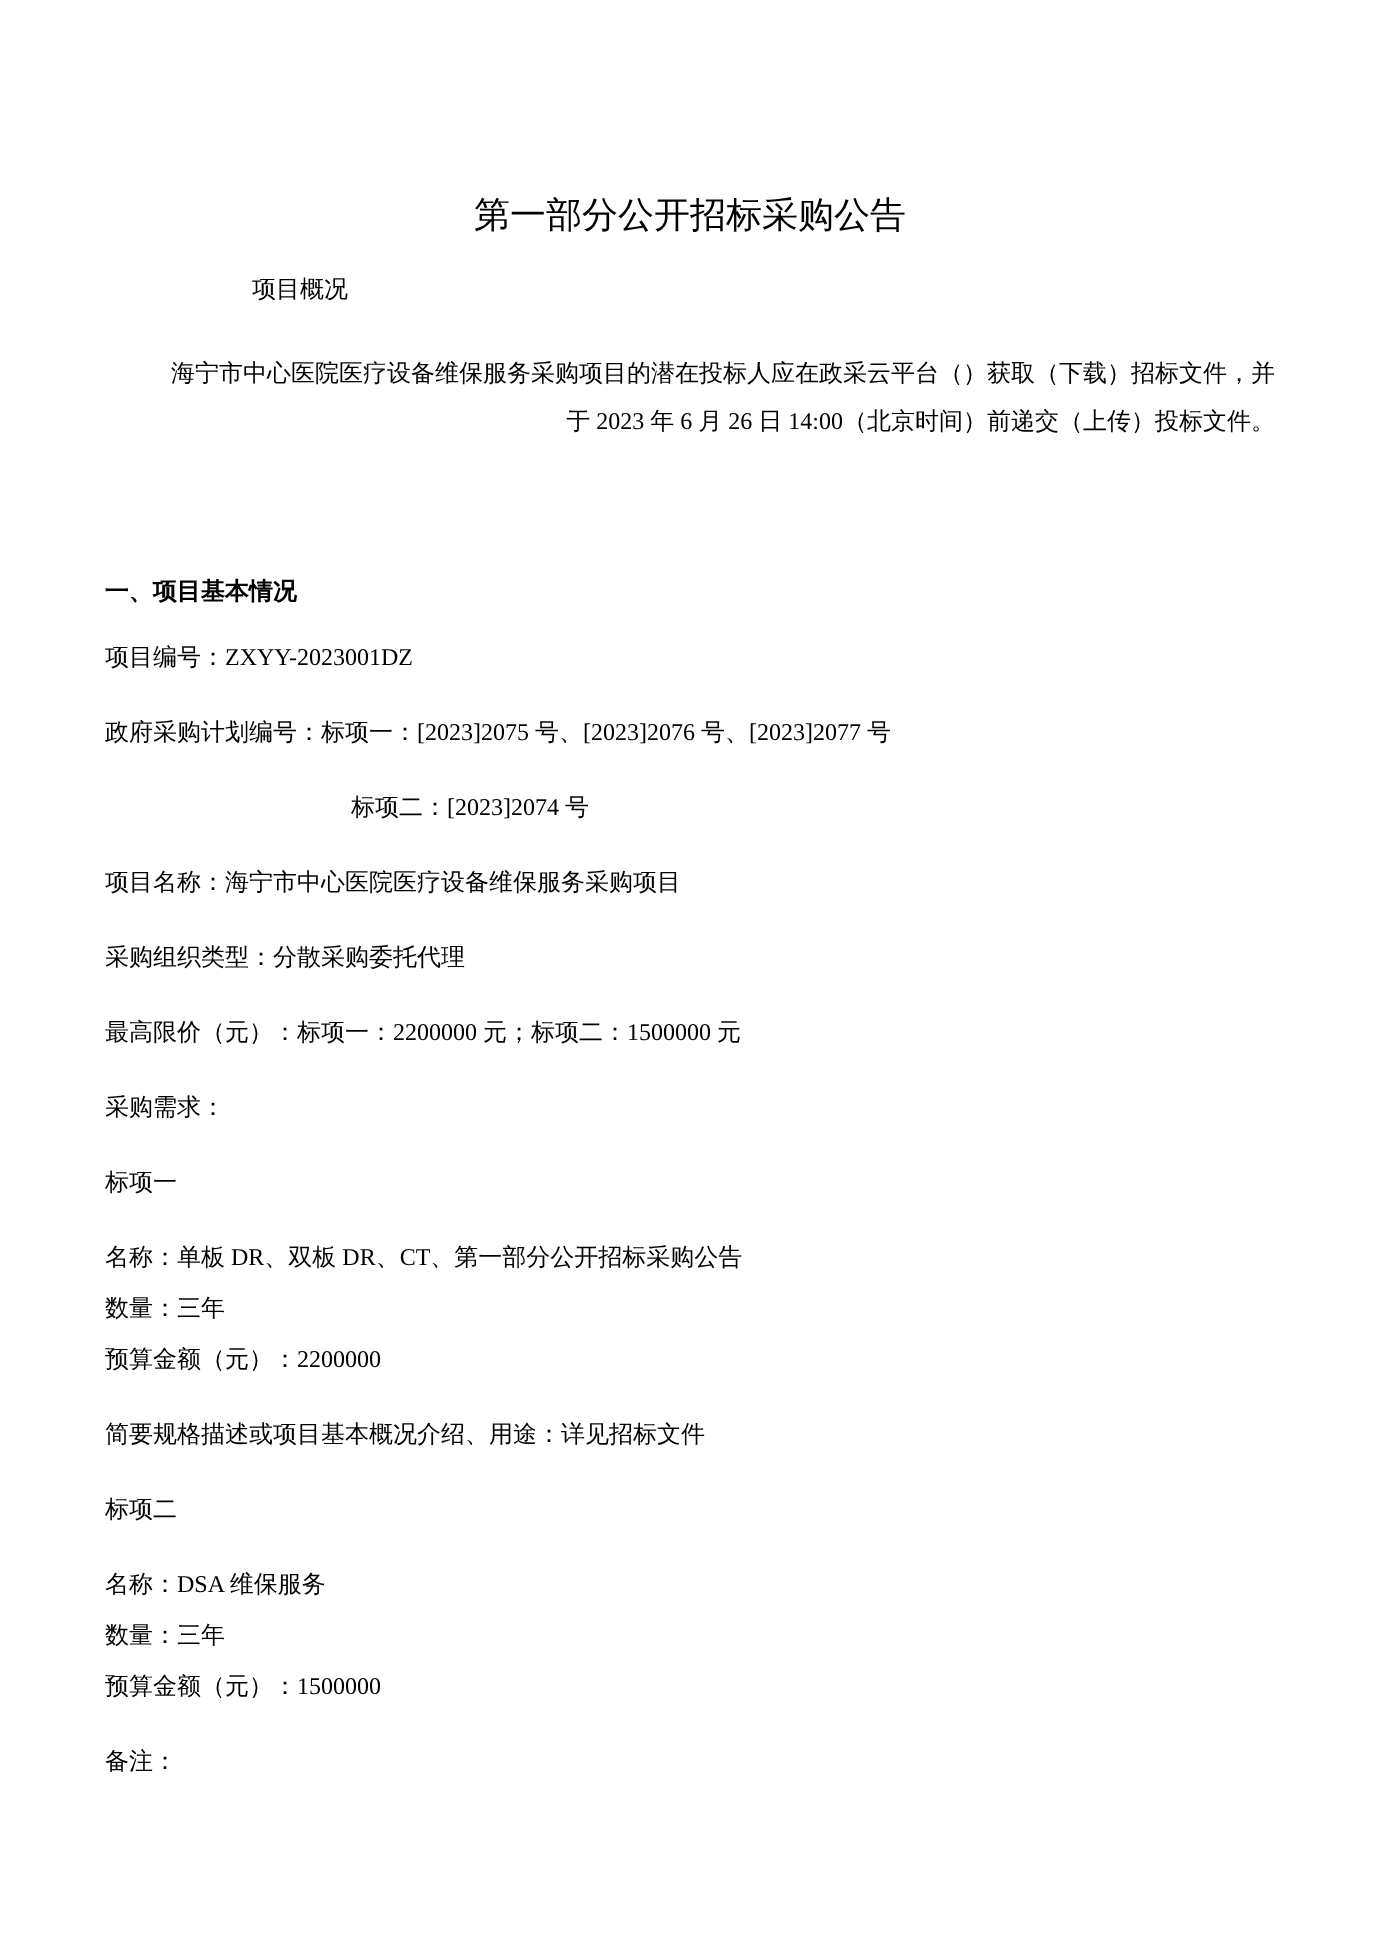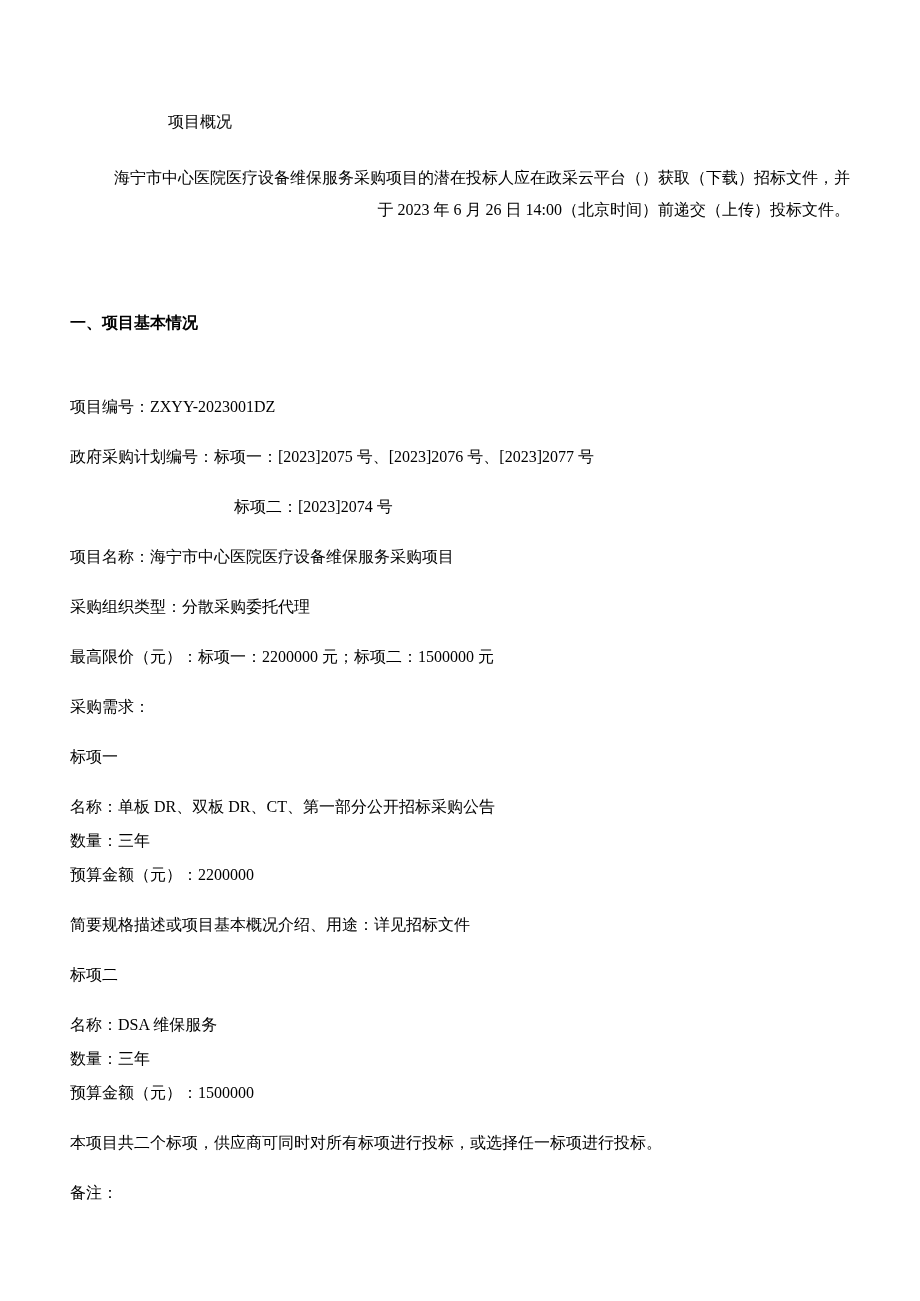--- a/index.html
+++ b/index.html
@@ -27,38 +27,39 @@
     }
     .overview-text {
       text-indent: 2em;
       margin-bottom: 30px;
       line-height: 2;
       text-align: right;
     }
     .section-heading {
       font-weight: bold;
       margin-top: 85px;
-      margin-bottom: 60px;
+      margin-bottom: 20px;
     }
     .field {
       margin-bottom: 26px;
     }
     .indent-field {
       margin-left: 164px;
       margin-bottom: 26px;
     }
     .group-item {
       margin-bottom: 10px;
     }
   </style>
 </head>
 <body>
 
 <div class="page">
 
+  <h1 class="title">第一部分公开招标采购公告</h1>
 
   <div class="overview-label">项目概况</div>
 
   <div class="overview-text">海宁市中心医院医疗设备维保服务采购项目的潜在投标人应在政采云平台（）获取（下载）招标文件，并于 2023 年 6 月 26 日 14:00（北京时间）前递交（上传）投标文件。</div>
 
   <div class="section-heading">一、项目基本情况</div>
 
   <div class="field">项目编号：ZXYY-2023001DZ</div>
 
   <div class="field">政府采购计划编号：标项一：[2023]2075 号、[2023]2076 号、[2023]2077 号</div>
@@ -80,17 +81,16 @@
   <div class="field">预算金额（元）：2200000</div>
 
   <div class="field">简要规格描述或项目基本概况介绍、用途：详见招标文件</div>
 
   <div class="field">标项二</div>
 
   <div class="group-item">名称：DSA 维保服务</div>
   <div class="group-item">数量：三年</div>
   <div class="field">预算金额（元）：1500000</div>
 
-  <div class="field">本项目共二个标项，供应商可同时对所有标项进行投标，或选择任一标项进行投标。</div>
 
   <div class="field">备注：</div>
 
 </div>
 
 </body></html>

